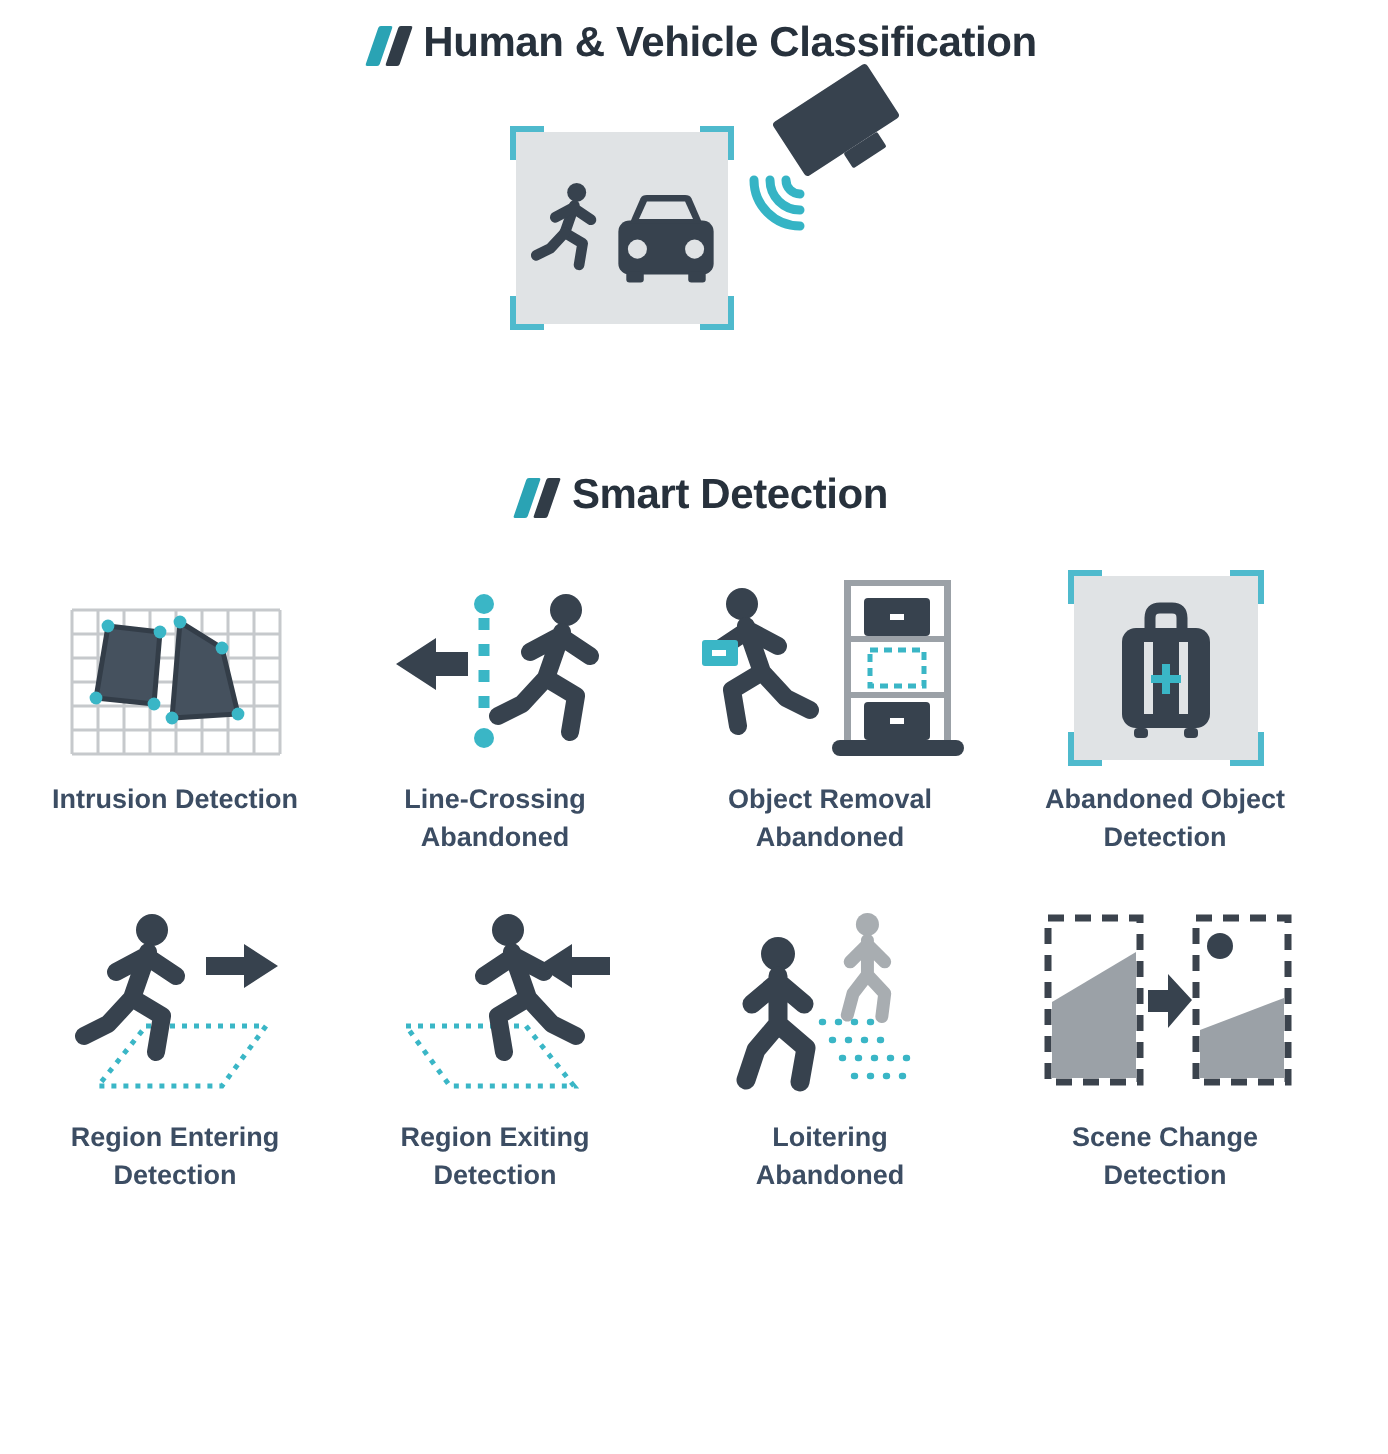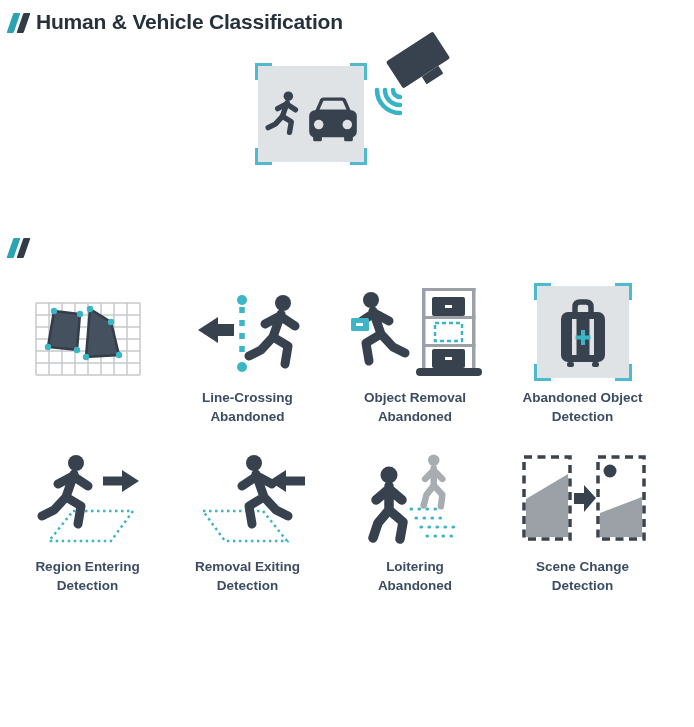--- a/index.html
+++ b/index.html
@@ -1,20 +1,20 @@
 <!DOCTYPE html>
 <html><head>
 <meta charset="utf-8">
 <style>
   * { margin:0; padding:0; box-sizing:border-box; }
   html,body { width:694px; background:#ffffff; font-family:"Liberation Sans", sans-serif; }
   .page { width:694px; height:727px; background:#fff; overflow:hidden; }
 
   
-  .sec-head { display:flex; align-items:center; gap:9px; margin-left:10px; }
+  .sec-head { display:flex; align-items:center; gap:9px; margin-left:10px;justify-content:center; }
   .sec-head.first { padding-top:10px; }
   .slashes { display:inline-flex; gap:3px; margin-top:2px; }
   .slash { width:7px; height:20px; transform:skewX(-19deg); border-radius:1px; }
   .slash-1 { background:#2aa3b4; }
   .slash-2 { background:#313c47; }
   .sec-title { font-size:21px; font-weight:bold; color:#27313c; letter-spacing:-0.2px; }
 
   .desc { margin:25px 30px 0 30px; width:632px; font-size:14.5px; line-height:1.48; color:#40505f; }
 
   
@@ -96,20 +96,21 @@
       </svg>
     </div>
   </section>
 
   <section style="margin-top:52px;">
     <div class="sec-head">
       <span class="slashes">
         <span class="slash slash-1"></span>
           <span class="slash slash-2"></span>
       </span>
+      <h2 class="sec-title">Smart Detection</h2>
     </div>
 
     <div class="sd-grid">
 
       <div class="sd-cell">
         <div class="icon-slot">
           <svg width="112" height="80" viewBox="0 0 112 80">
             <path stroke="#c6c9cc" stroke-width="1.5" fill="none" d="M4 5 H108 M4 17 H108 M4 29 H108 M4 41 H108 M4 53 H108 M4 65 H108 M4 77 H108
                  M4 5 V77 M17 5 V77 M30 5 V77 M43 5 V77 M56 5 V77 M69 5 V77 M82 5 V77 M95 5 V77 M108 5 V77"></path>
             <polygon points="22,13 48,16 45,52 16,49" fill="#45515e" stroke="#333d48" stroke-width="2.5"></polygon>
@@ -119,20 +120,21 @@
                 <circle cx="48" cy="16" r="3.2"></circle>
               <circle cx="45" cy="52" r="3.2"></circle>
                 <circle cx="16" cy="49" r="3.2"></circle>
               <circle cx="58" cy="11" r="3.2"></circle>
                 <circle cx="79" cy="24" r="3.2"></circle>
               <circle cx="87" cy="57" r="3.2"></circle>
                 <circle cx="54" cy="59" r="3.2"></circle>
             </g>
           </svg>
         </div>
+        <div class="sd-label">Intrusion Detection</div>
       </div>
 
       <div class="sd-cell">
         <div class="icon-slot">
           <svg width="112" height="88" viewBox="0 0 112 88">
             <path d="M6 40 L26 27 v7 h16 v12 H26 v7 Z" fill="#37424e"></path>
             <line x1="50" y1="17" x2="50" y2="69" stroke="#3ab6c6" stroke-width="5.5" stroke-dasharray="6 7"></line>
             <circle cx="50" cy="10" r="5" fill="#3ab6c6"></circle>
             <circle cx="50" cy="77" r="5" fill="#3ab6c6"></circle>
             <g transform="translate(50,3)" fill="#37424e" stroke="#37424e" stroke-width="9" stroke-linecap="round" stroke-linejoin="round">
@@ -219,21 +221,21 @@
         <div class="icon-slot">
           <svg width="122" height="96" viewBox="0 0 122 96">
             <polygon points="16,60 76,60 100,90 38,90" fill="none" stroke="#3ab6c6" stroke-width="2.5" stroke-dasharray="2.5 3.5"></polygon>
             <g transform="translate(108,2) scale(-1,1)" fill="#37424e" stroke="#37424e" stroke-width="9" stroke-linecap="round" stroke-linejoin="round">
               <circle cx="41" cy="10" r="8" stroke="none"></circle>
               <path fill="none" d="M39 21 L31 44 M38 23 L53 33 M38 23 L23 31 M31 44 L46 53 L43 71 M31 44 L19 57 L7 63"></path>
             </g>
             <path d="M82 30 L99 19 v6.5 H118 v9 H99 v6.5 Z" fill="#37424e"></path>
           </svg>
         </div>
-        <div class="sd-label">Removal Exiting
+        <div class="sd-label">Region Exiting
 Detection</div>
       </div>
 
       <div class="sd-cell">
         <div class="icon-slot">
           <svg width="112" height="96" viewBox="0 0 112 96">
 
             <g transform="translate(56,2) scale(0.72)" fill="#a8adb1" stroke="#a8adb1" stroke-width="9" stroke-linecap="round" stroke-linejoin="round">
               <circle cx="26" cy="10" r="8" stroke="none"></circle>
               <path fill="none" d="M26 21 L26 45 M26 24 L38 36 M26 24 L14 36 M26 45 L38 58 L36 74 M26 45 L16 58 L12 73"></path>

